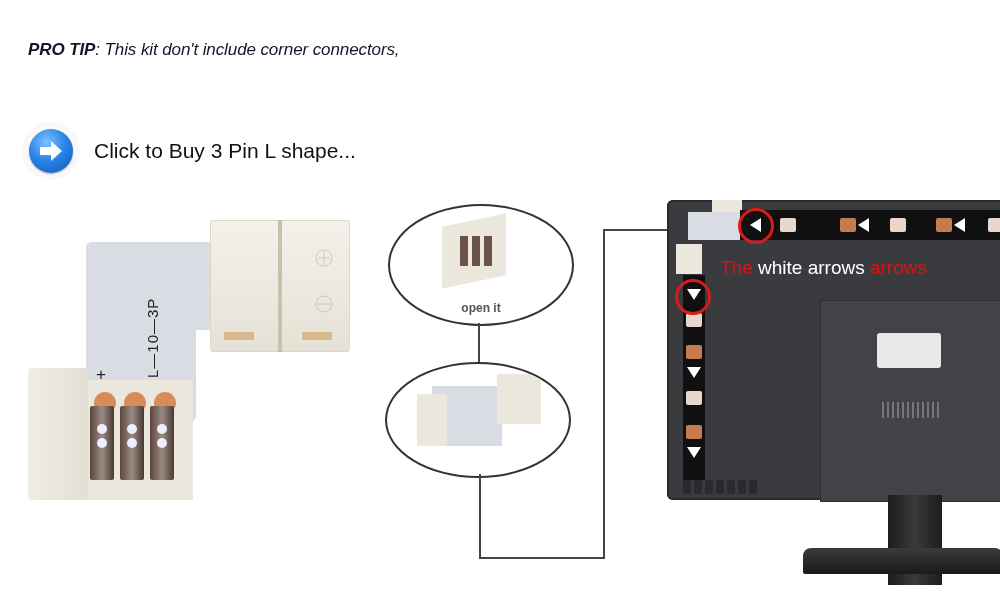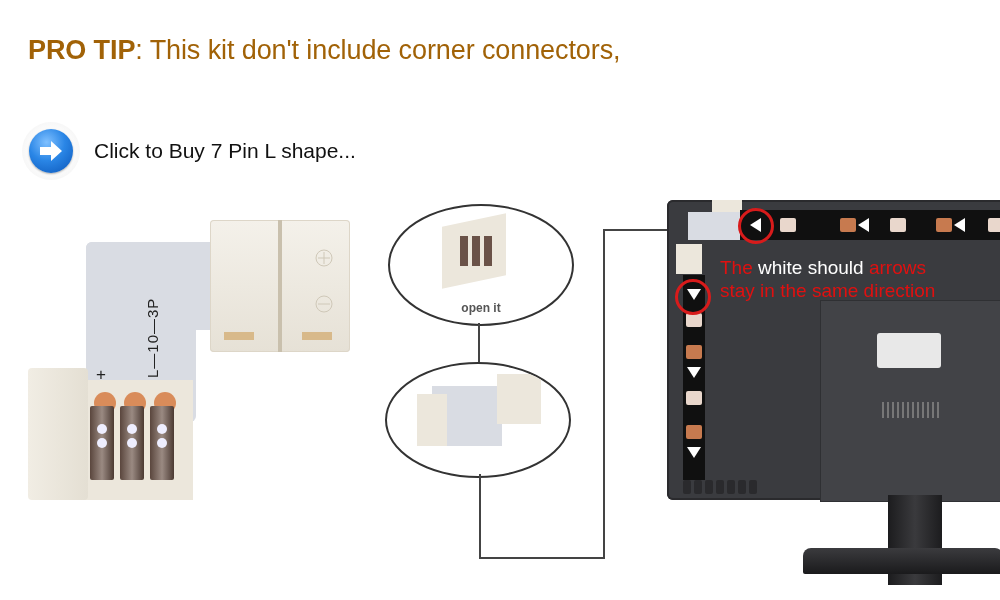--- a/index.html
+++ b/index.html
@@ -1,18 +1,18 @@
 <!DOCTYPE html>
 <html><head>
 <meta charset="utf-8">
 <style>
   html,body{margin:0;padding:0;}
   body{width:1000px;height:600px;background:#fff;position:relative;overflow:hidden;font-family:"Liberation Sans",sans-serif;}
   .abs{position:absolute;}
-  .tip{left:28px;top:34px;color:#a16207;font-size:27px;line-height:32px;letter-spacing:-0.1px;}
+  .tip{left:28px;top:34px;color:#0f172a;font-size:17px;line-height:32px;letter-spacing:-0.1px;font-style:italic;}
   .tip b{font-weight:bold;}
   .buy{left:22px;top:122px;display:flex;align-items:center;cursor:pointer;}
   .buy-icon{width:58px;height:58px;border-radius:50%;background:radial-gradient(circle,#fafafa 60%,#eee 100%);display:flex;align-items:center;justify-content:center;}
   .buy-icon .ball{width:44px;height:44px;border-radius:50%;background:radial-gradient(circle at 40% 30%,#7fc0ff 0%,#2a86e6 45%,#0b55b8 100%);display:flex;align-items:center;justify-content:center;box-shadow:0 1px 2px rgba(0,0,0,.3);}
   .buy-label{margin-left:14px;font-size:21px;color:#111;}
   
   .prod{left:28px;top:220px;width:320px;height:280px;}
   .plate{left:58px;top:22px;width:110px;height:180px;background:#d9dce3;border-radius:6px;}
   .plate2{left:58px;top:22px;width:150px;height:88px;background:#d9dce3;border-radius:6px;}
   .clipR{left:182px;top:0;width:140px;height:132px;background:linear-gradient(#f4f1ea,#e6e1d6);border-radius:4px;box-shadow:inset 0 0 0 1px #ddd6c8;}
@@ -57,21 +57,21 @@
 </div>
 
 <div class="abs buy">
   <div class="buy-icon">
     <div class="ball">
       <svg width="26" height="22" viewBox="0 0 26 22">
           <path d="M2 7h11V1l11 10-11 10v-6H2z" fill="#fff"></path>
         </svg>
     </div>
   </div>
-  <span class="buy-label">Click to Buy 7 Pin L shape...</span>
+  <span class="buy-label">Click to Buy 3 Pin L shape...</span>
 </div>
 
 <div class="abs prod">
   <div class="abs plate"></div>
   <div class="abs plate2"></div>
   <div class="abs clipR">
     <div class="seam"></div>
     <div class="slot" style="left:14px"></div>
     <div class="slot" style="left:92px"></div>
     <svg style="position:absolute;left:104px;top:28px" width="20" height="20">
@@ -161,15 +161,14 @@
   <div class="led" style="left:3px;top:70px;background:#c77a4f"></div>
   <div class="arrowD" style="left:4px;top:92px"></div>
   <div class="led" style="left:3px;top:116px"></div>
   <div class="led" style="left:3px;top:150px;background:#c77a4f"></div>
   <div class="arrowD" style="left:4px;top:172px"></div>
 </div>
 <div class="ring" style="left:738px;top:208px"></div>
 <div class="ring" style="left:675px;top:279px"></div>
 
 <div class="abs note">
-  <div><span>The</span><span class="w"> white should </span><span>arrows</span></div>
-  <div>stay in the same direction</div>
+  <div><span>The</span><span class="w"> white arrows </span><span>arrows</span></div>
 </div>
 
 </body></html>

